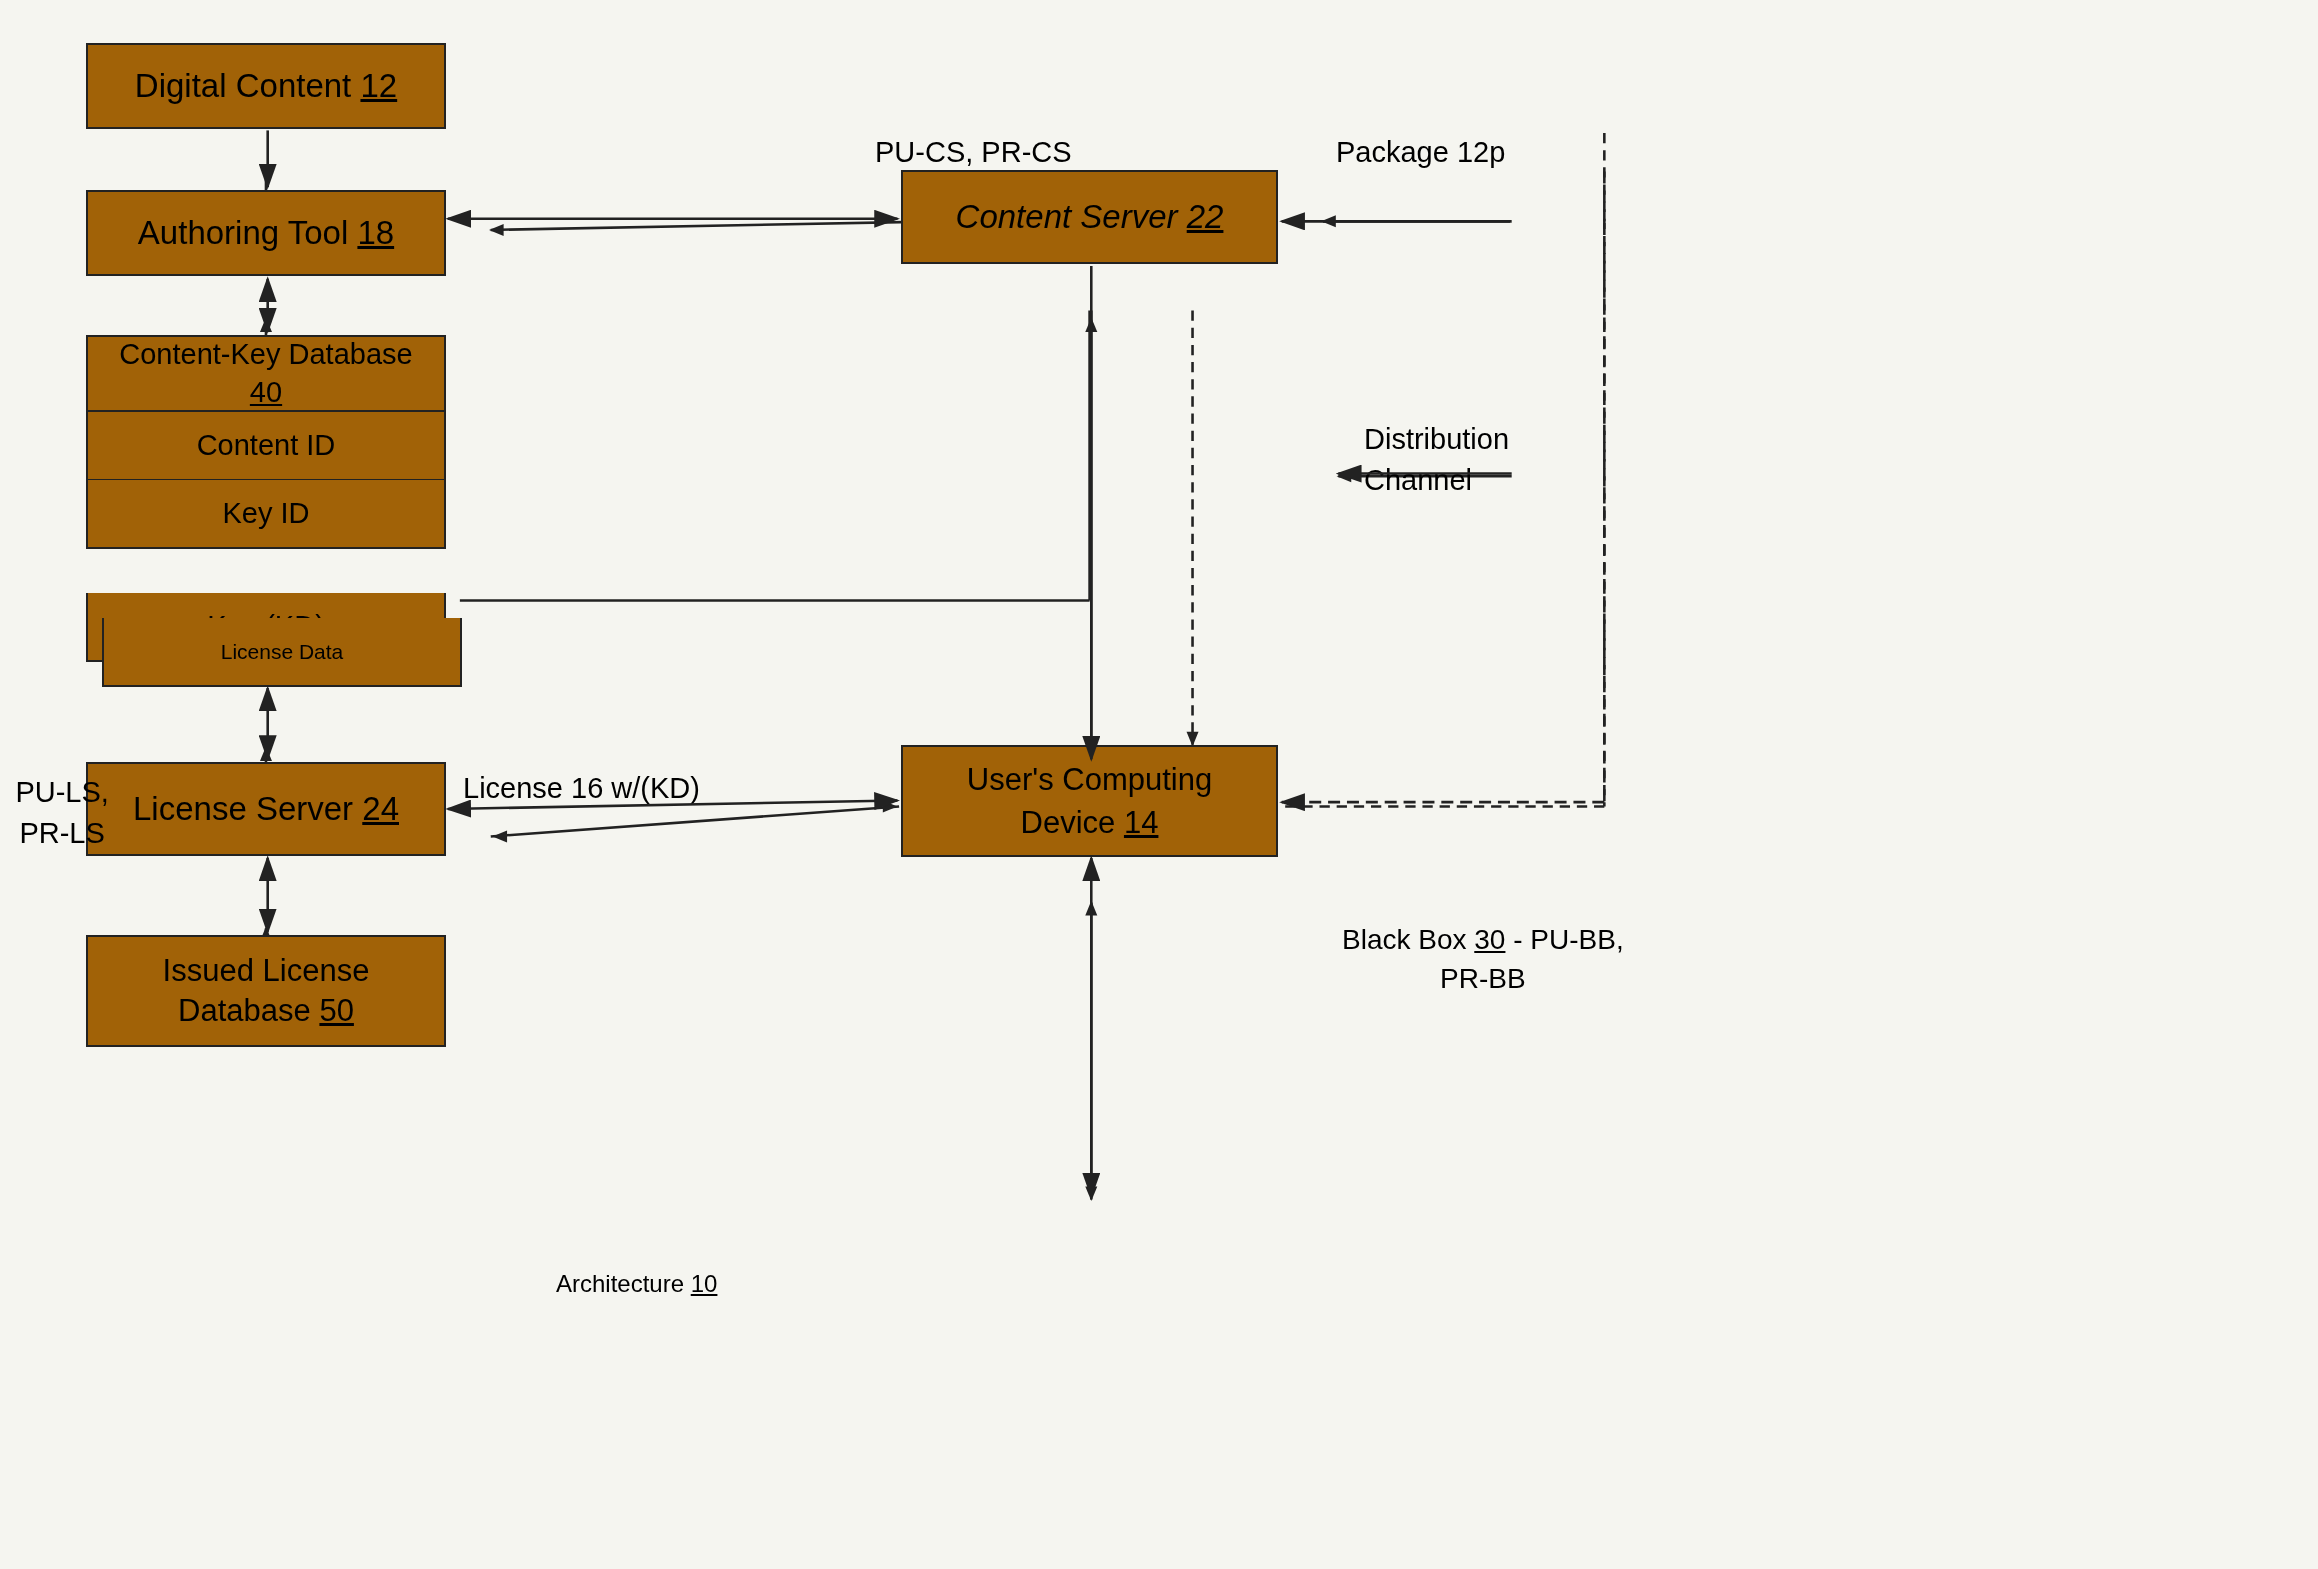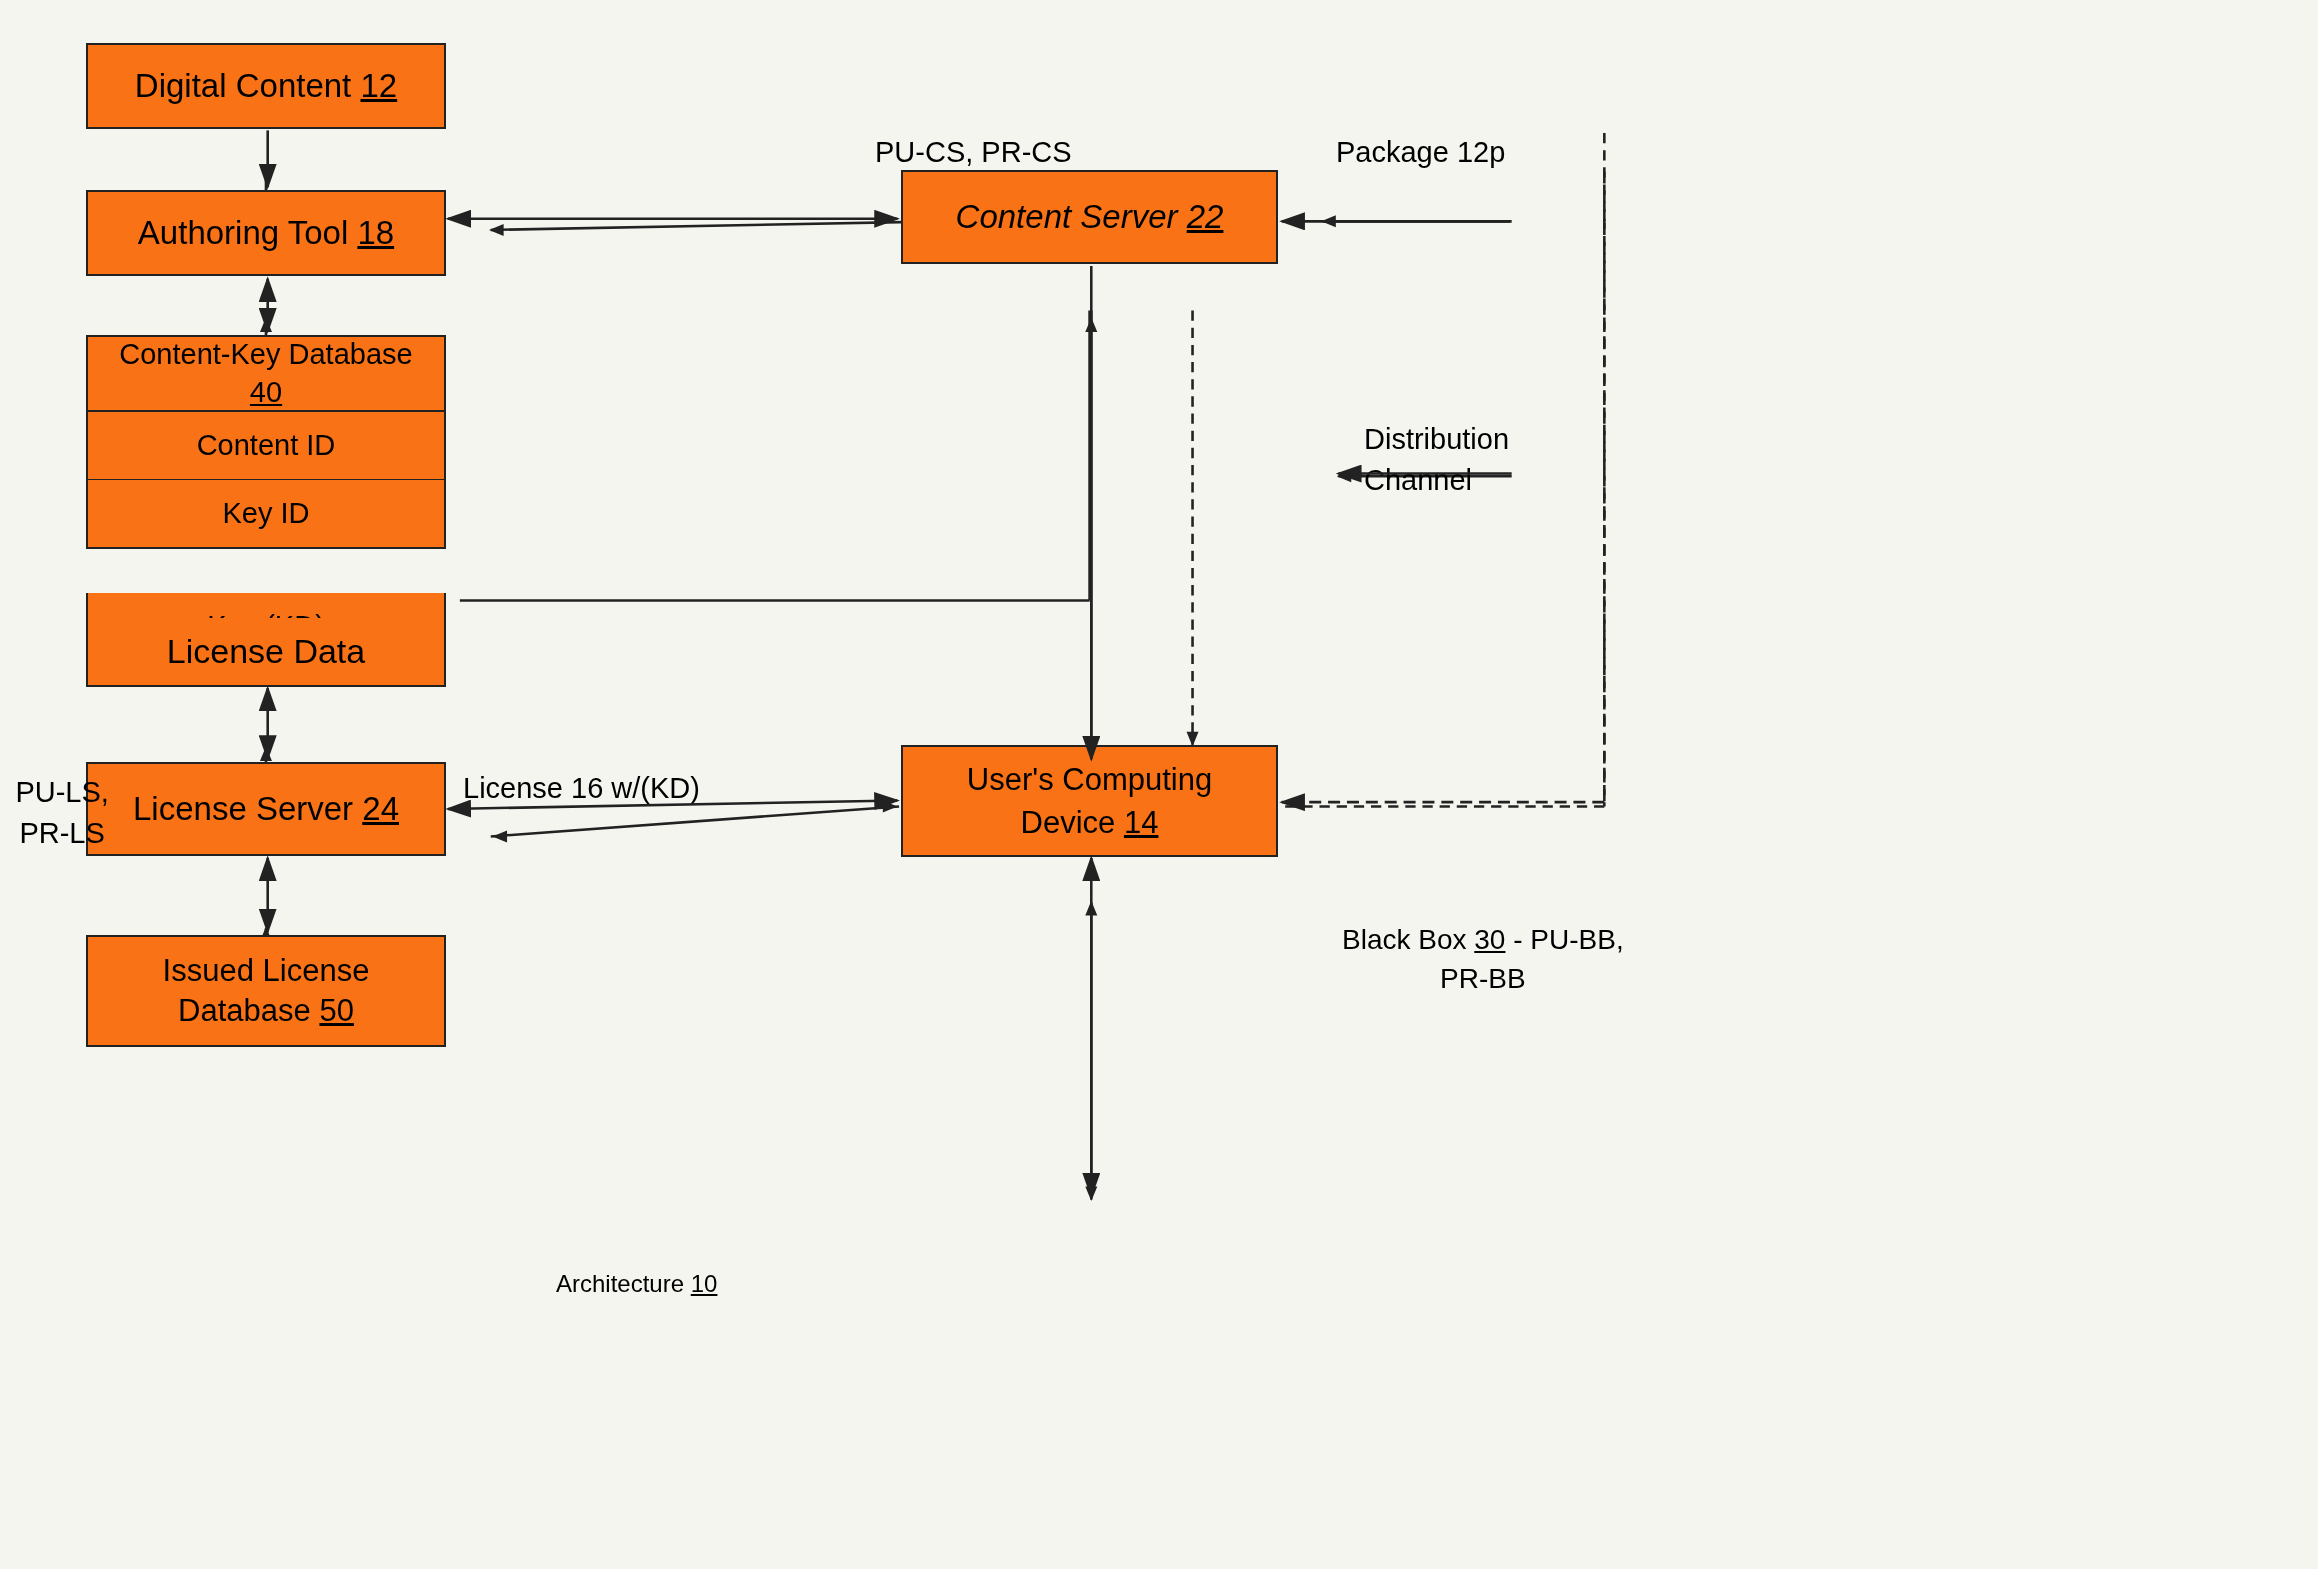--- a/index.html
+++ b/index.html
@@ -13,21 +13,21 @@
     }
     .diagram-container {
       position: absolute;
       top: 0; left: 0;
       width: 2319px;
       height: 1570px;
     }
     .box {
       position: absolute;
       border: 2.6px solid #222;
-      background: #f97316;
+      background: #a16207;
       display: flex;
       align-items: center;
       justify-content: center;
       text-align: center;
       font-size: 31px;
       font-weight: normal;
       padding: 8.6px;
       line-height: 1.3;
     }
     .label {
@@ -117,21 +117,21 @@
   </div>
 
   <div class="box" style="left:86px; top:480px; width:360px; height:69px; border-top:none; font-size:29px;">
     <span>Key ID</span>
   </div>
 
   <div class="box" style="left:86px; top:549px; width:360px; height:69px; border-top:none; font-size:29px;margin-top:44px;">
     <span>Key (KD)</span>
   </div>
 
-  <div class="box" style="left:86px; top:618px; width:360px; height:69px; border-top:none; font-size:34px;">
+  <div class="box" style="left:102px; top:618px; width:360px; height:69px; border-top:none; font-size:21px;">
     <span>License Data</span>
   </div>
 
   <div class="box" style="left:86px; top:762px; width:360px; height:94px; font-size:33px;">
     <span>License Server <span class="underline">24</span></span>
   </div>
 
   <div class="label" style="left:15.4px; top:772px; font-size:29px; line-height:1.4;">
     PU-LS,<br>PR-LS
   </div>

